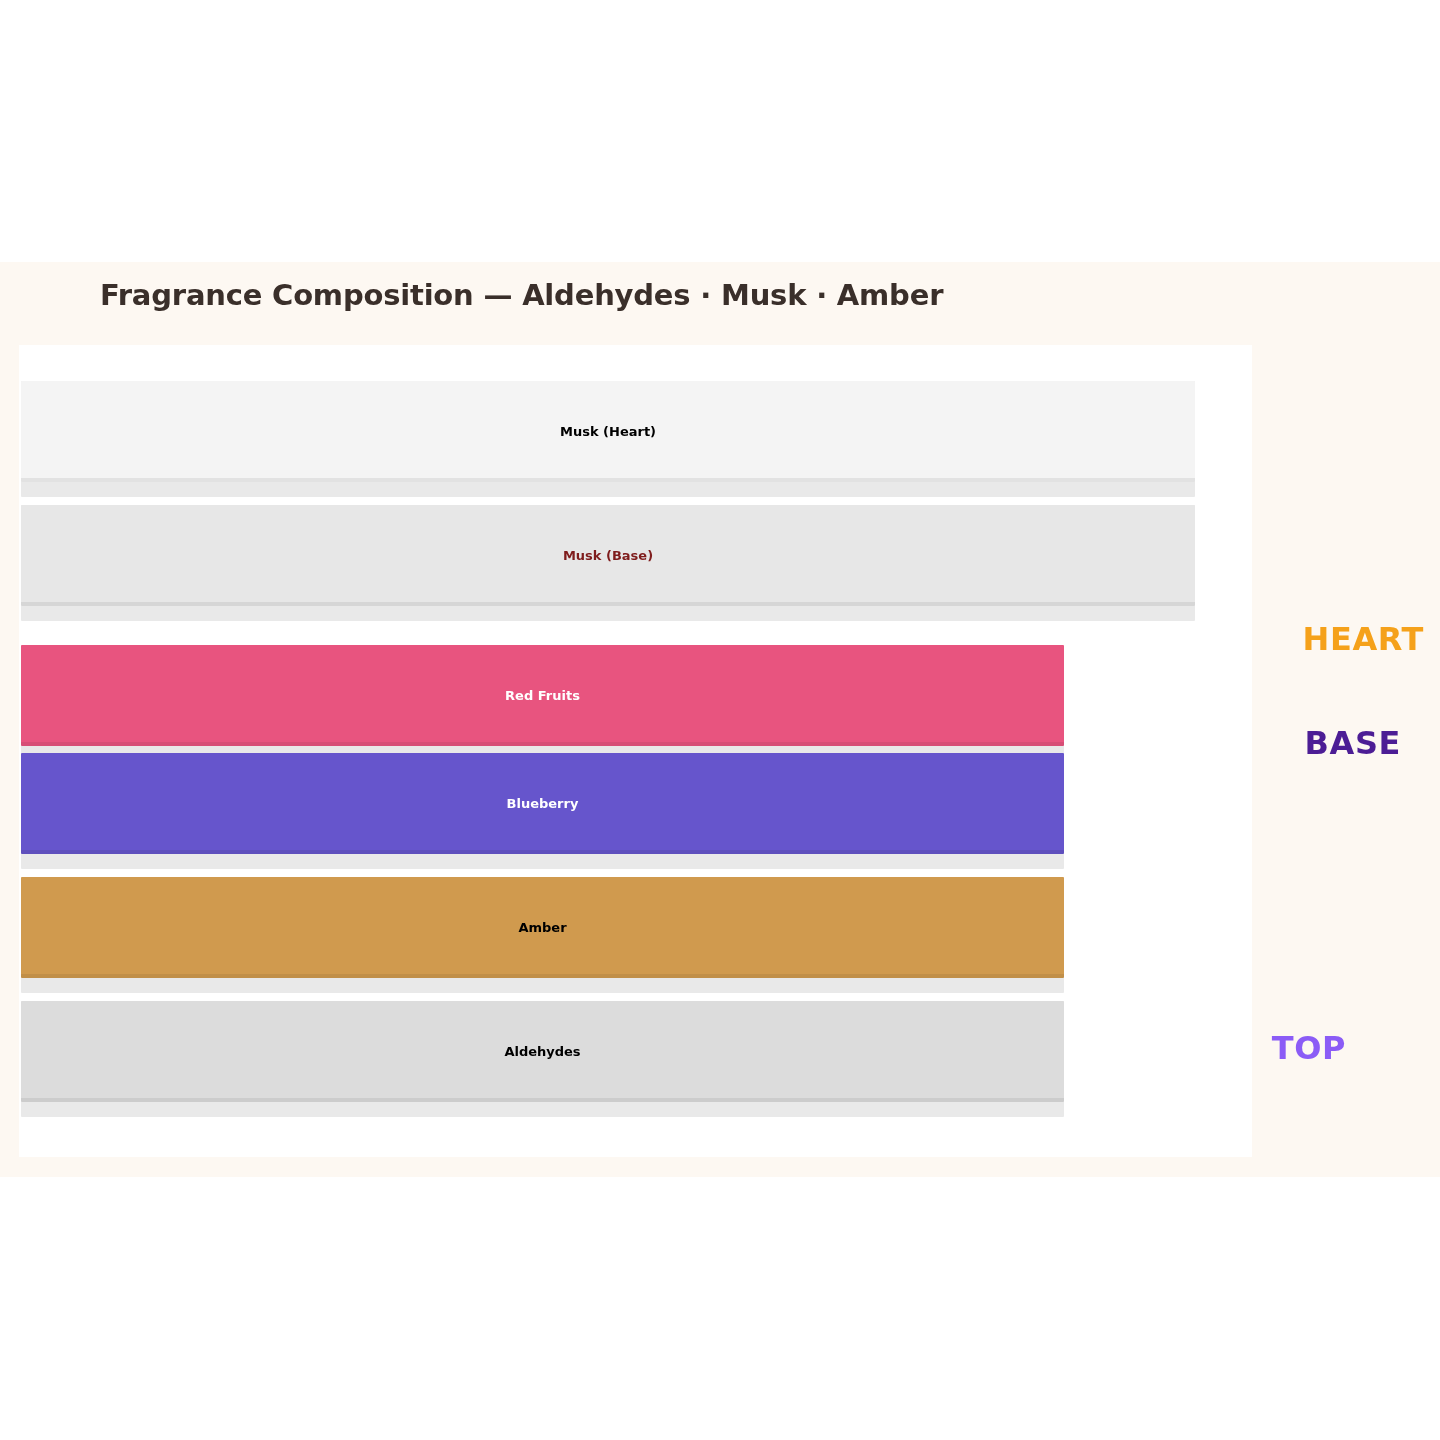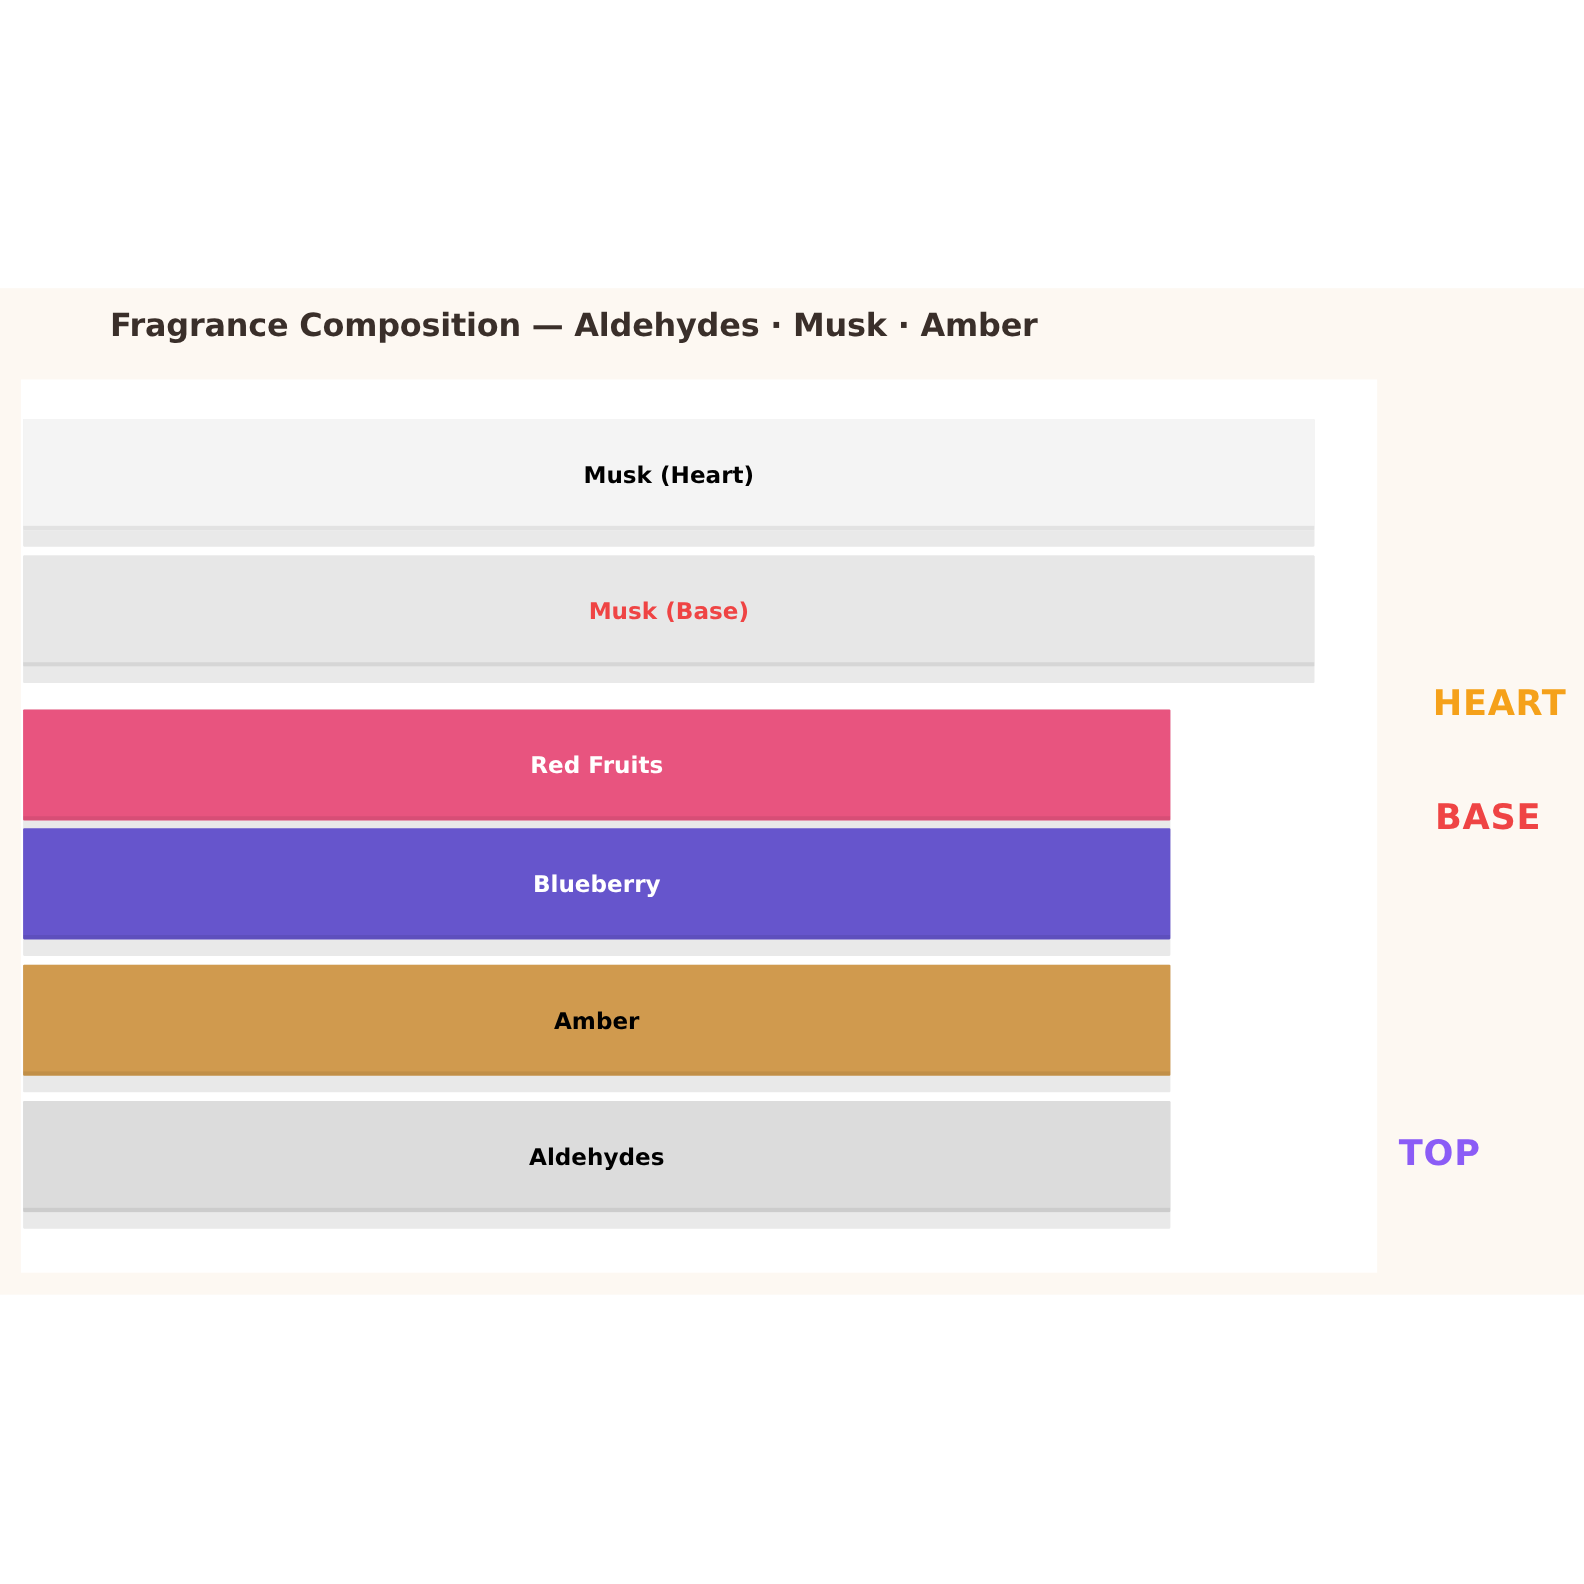--- a/index.html
+++ b/index.html
@@ -87,21 +87,21 @@
     background: rgba(0, 0, 0, 0.07);
   }
 
   .bar-label {
     position: absolute;
     top: 0;
     height: 100%;
     display: flex;
     align-items: center;
     justify-content: center;
-    font-size: 21px;
+    font-size: 13px;
     font-weight: bold;
     white-space: nowrap;
     pointer-events: none;
     z-index: 3;
   }
 
   
   .stage-label {
     position: absolute;
     font-size: 32px;
@@ -121,21 +121,21 @@
   <div id="plot-panel" style="background: rgb(255, 255, 255);">
     <div id="bars-layer">
         <div class="bar-group" style="left: 2px; top: 36px; width: 1174px; height: 116px;">
           <div class="bar-shadow" style="width: 1174px; height: 116px; background: rgb(233, 233, 233);"></div>
           <div class="bar-rect" style="width: 1174px; height: 101px; background: rgb(244, 244, 244);"></div>
           <div class="bar-label" style="left: 0px; width: 1174px; height: 101px; color: rgb(0, 0, 0);">Musk (Heart)</div>
         </div>
         <div class="bar-group" style="left: 2px; top: 160px; width: 1174px; height: 116px;">
           <div class="bar-shadow" style="width: 1174px; height: 116px; background: rgb(233, 233, 233);"></div>
           <div class="bar-rect" style="width: 1174px; height: 101px; background: rgb(231, 231, 231);"></div>
-          <div class="bar-label" style="left: 0px; width: 1174px; height: 101px; color: #ef4444;">Musk (Base)</div>
+          <div class="bar-label" style="left: 0px; width: 1174px; height: 101px; color: #7f1d1d;">Musk (Base)</div>
         </div>
         <div class="bar-group" style="left: 2px; top: 300px; width: 1043px; height: 116px;">
           <div class="bar-shadow" style="width: 1043px; height: 116px; background: rgb(233, 233, 233);"></div>
           <div class="bar-rect" style="width: 1043px; height: 101px; background: rgb(232, 84, 127);"></div>
           <div class="bar-label" style="left: 0px; width: 1043px; height: 101px; color: rgb(255, 255, 255);">Red Fruits</div>
         </div>
         <div class="bar-group" style="left: 2px; top: 408px; width: 1043px; height: 116px;">
           <div class="bar-shadow" style="width: 1043px; height: 116px; background: rgb(233, 233, 233);"></div>
           <div class="bar-rect" style="width: 1043px; height: 101px; background: rgb(102, 85, 204);"></div>
           <div class="bar-label" style="left: 0px; width: 1043px; height: 101px; color: rgb(255, 255, 255);">Blueberry</div>
@@ -148,17 +148,17 @@
         <div class="bar-group" style="left: 2px; top: 656px; width: 1043px; height: 116px;">
           <div class="bar-shadow" style="width: 1043px; height: 116px; background: rgb(233, 233, 233);"></div>
           <div class="bar-rect" style="width: 1043px; height: 101px; background: rgb(220, 220, 220);"></div>
           <div class="bar-label" style="left: 0px; width: 1043px; height: 101px; color: rgb(0, 0, 0);">Aldehydes</div>
         </div>
       </div>
   </div>
 
   <div id="annotations-layer">
       <div class="stage-label" style="right: 16px; top: 358px; color: rgb(245, 161, 26);">HEART</div>
-      <div class="stage-label" style="right: 39px; top: 462px; color: #ef4444;">BASE</div>
+      <div class="stage-label" style="right: 39px; top: 462px; color: #4c1d95;">BASE</div>
       <div class="stage-label" style="right: 94px; top: 767px; color: #8b5cf6;">TOP</div>
     </div>
 
 </div>
 
 </body></html>

